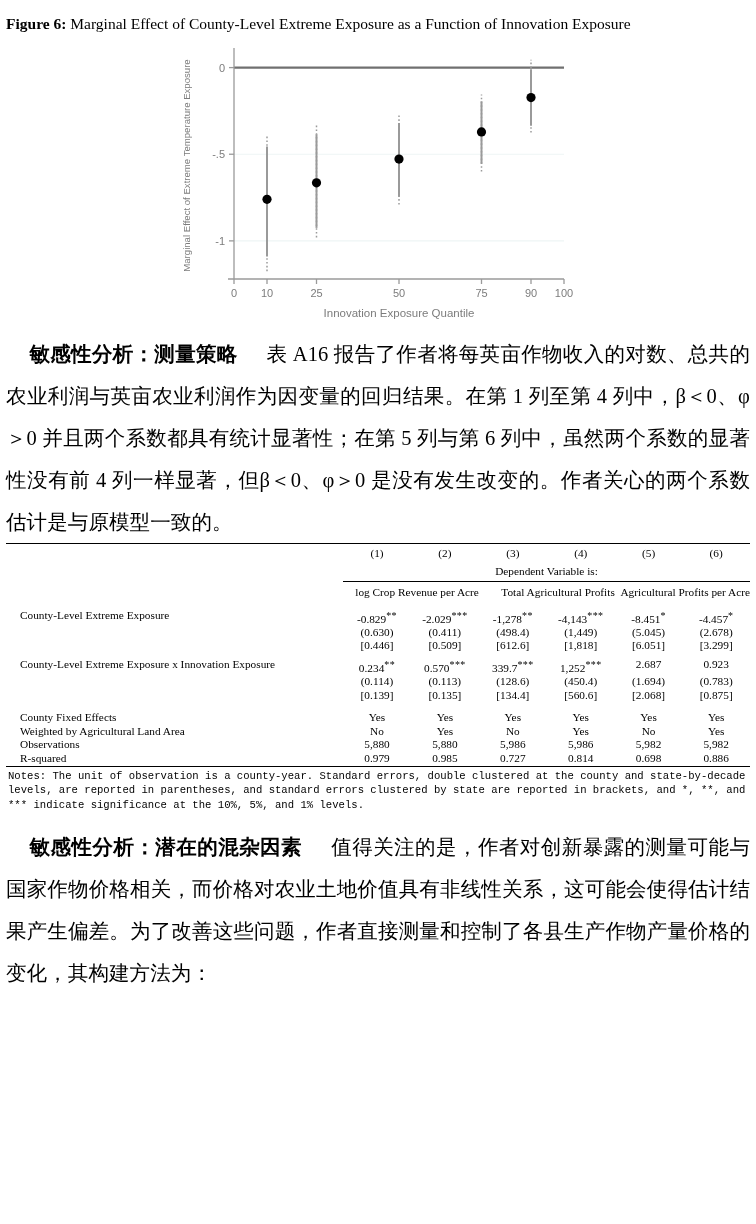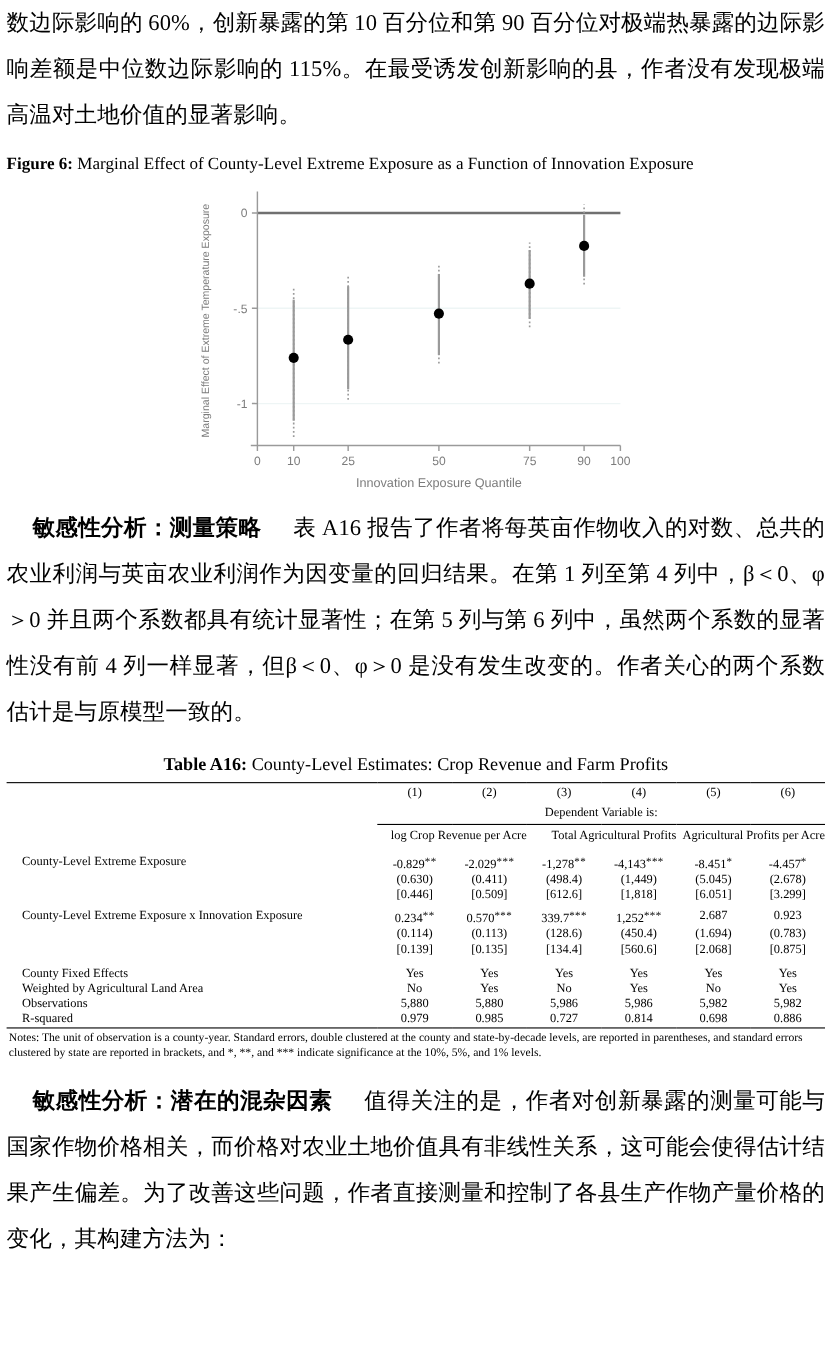--- a/index.html
+++ b/index.html
@@ -65,29 +65,29 @@
   .depvar{text-align:center;padding-top:2px !important;padding-bottom:3px !important;}
   .dvhead{text-align:right;line-height:13.4px;padding-top:4px !important;padding-bottom:4px !important;}
   .spacer-row td{height:9px;}
   .coef-row td{padding-top:5px !important;}
   .notes{
     font-size:10.6px;
     line-height:14.6px;
     text-align:left;
     margin:2px 0 0 0;
     padding:0 2px;
+    font-family:Liberation Mono, monospace;
   }
   .sup{font-size:10px;vertical-align:0.35em;letter-spacing:0.4px;}
 </style>
 </head>
 <body>
 
 <div class="page">
 
-  <p class="cn-para">数边际影响的 60%，创新暴露的第 10 百分位和第 90 百分位对极端热暴露的边际影响差额是中位数边际影响的 115%。在最受诱发创新影响的县，作者没有发现极端高温对土地价值的显著影响。</p>
 
   <div class="fig-caption">
     <b>Figure 6:</b>
     <span>Marginal Effect of County-Level Extreme Exposure as a Function of Innovation Exposure</span>
   </div>
 
   <div class="figure-wrap">
     <svg id="chart" width="400" height="285" viewBox="0 0 400 285">
         <line x1="56" x2="386" y1="116.23664122137404" y2="116.23664122137404" stroke="#eef5f5" stroke-width="1.2"></line>
         <line x1="56" x2="386" y1="202.87786259541986" y2="202.87786259541986" stroke="#eef5f5" stroke-width="1.2"></line>
@@ -134,24 +134,20 @@
       </svg>
   </div>
 
   <p class="cn-para" style="margin-top:10px;">
     <span class="gap"></span>
     <span class="lead">敏感性分析：测量策略</span>
     <span class="gap"></span>
     <span>表 A16 报告了作者将每英亩作物收入的对数、总共的农业利润与英亩农业利润作为因变量的回归结果。在第 1 列至第 4 列中，β＜0、φ＞0 并且两个系数都具有统计显著性；在第 5 列与第 6 列中，虽然两个系数的显著性没有前 4 列一样显著，但β＜0、φ＞0 是没有发生改变的。作者关心的两个系数估计是与原模型一致的。</span>
   </p>
 
-  <div class="tbl-title">
-    <b>Table A16:</b>
-    <span>County-Level Estimates: Crop Revenue and Farm Profits</span>
-  </div>
 
   <table class="a16">
     <colgroup>
       <col style="width:340px">
       <col style="width:69px">
         <col style="width:69px">
       <col style="width:69px">
         <col style="width:69px">
       <col style="width:69px">
         <col style="width:69px">

